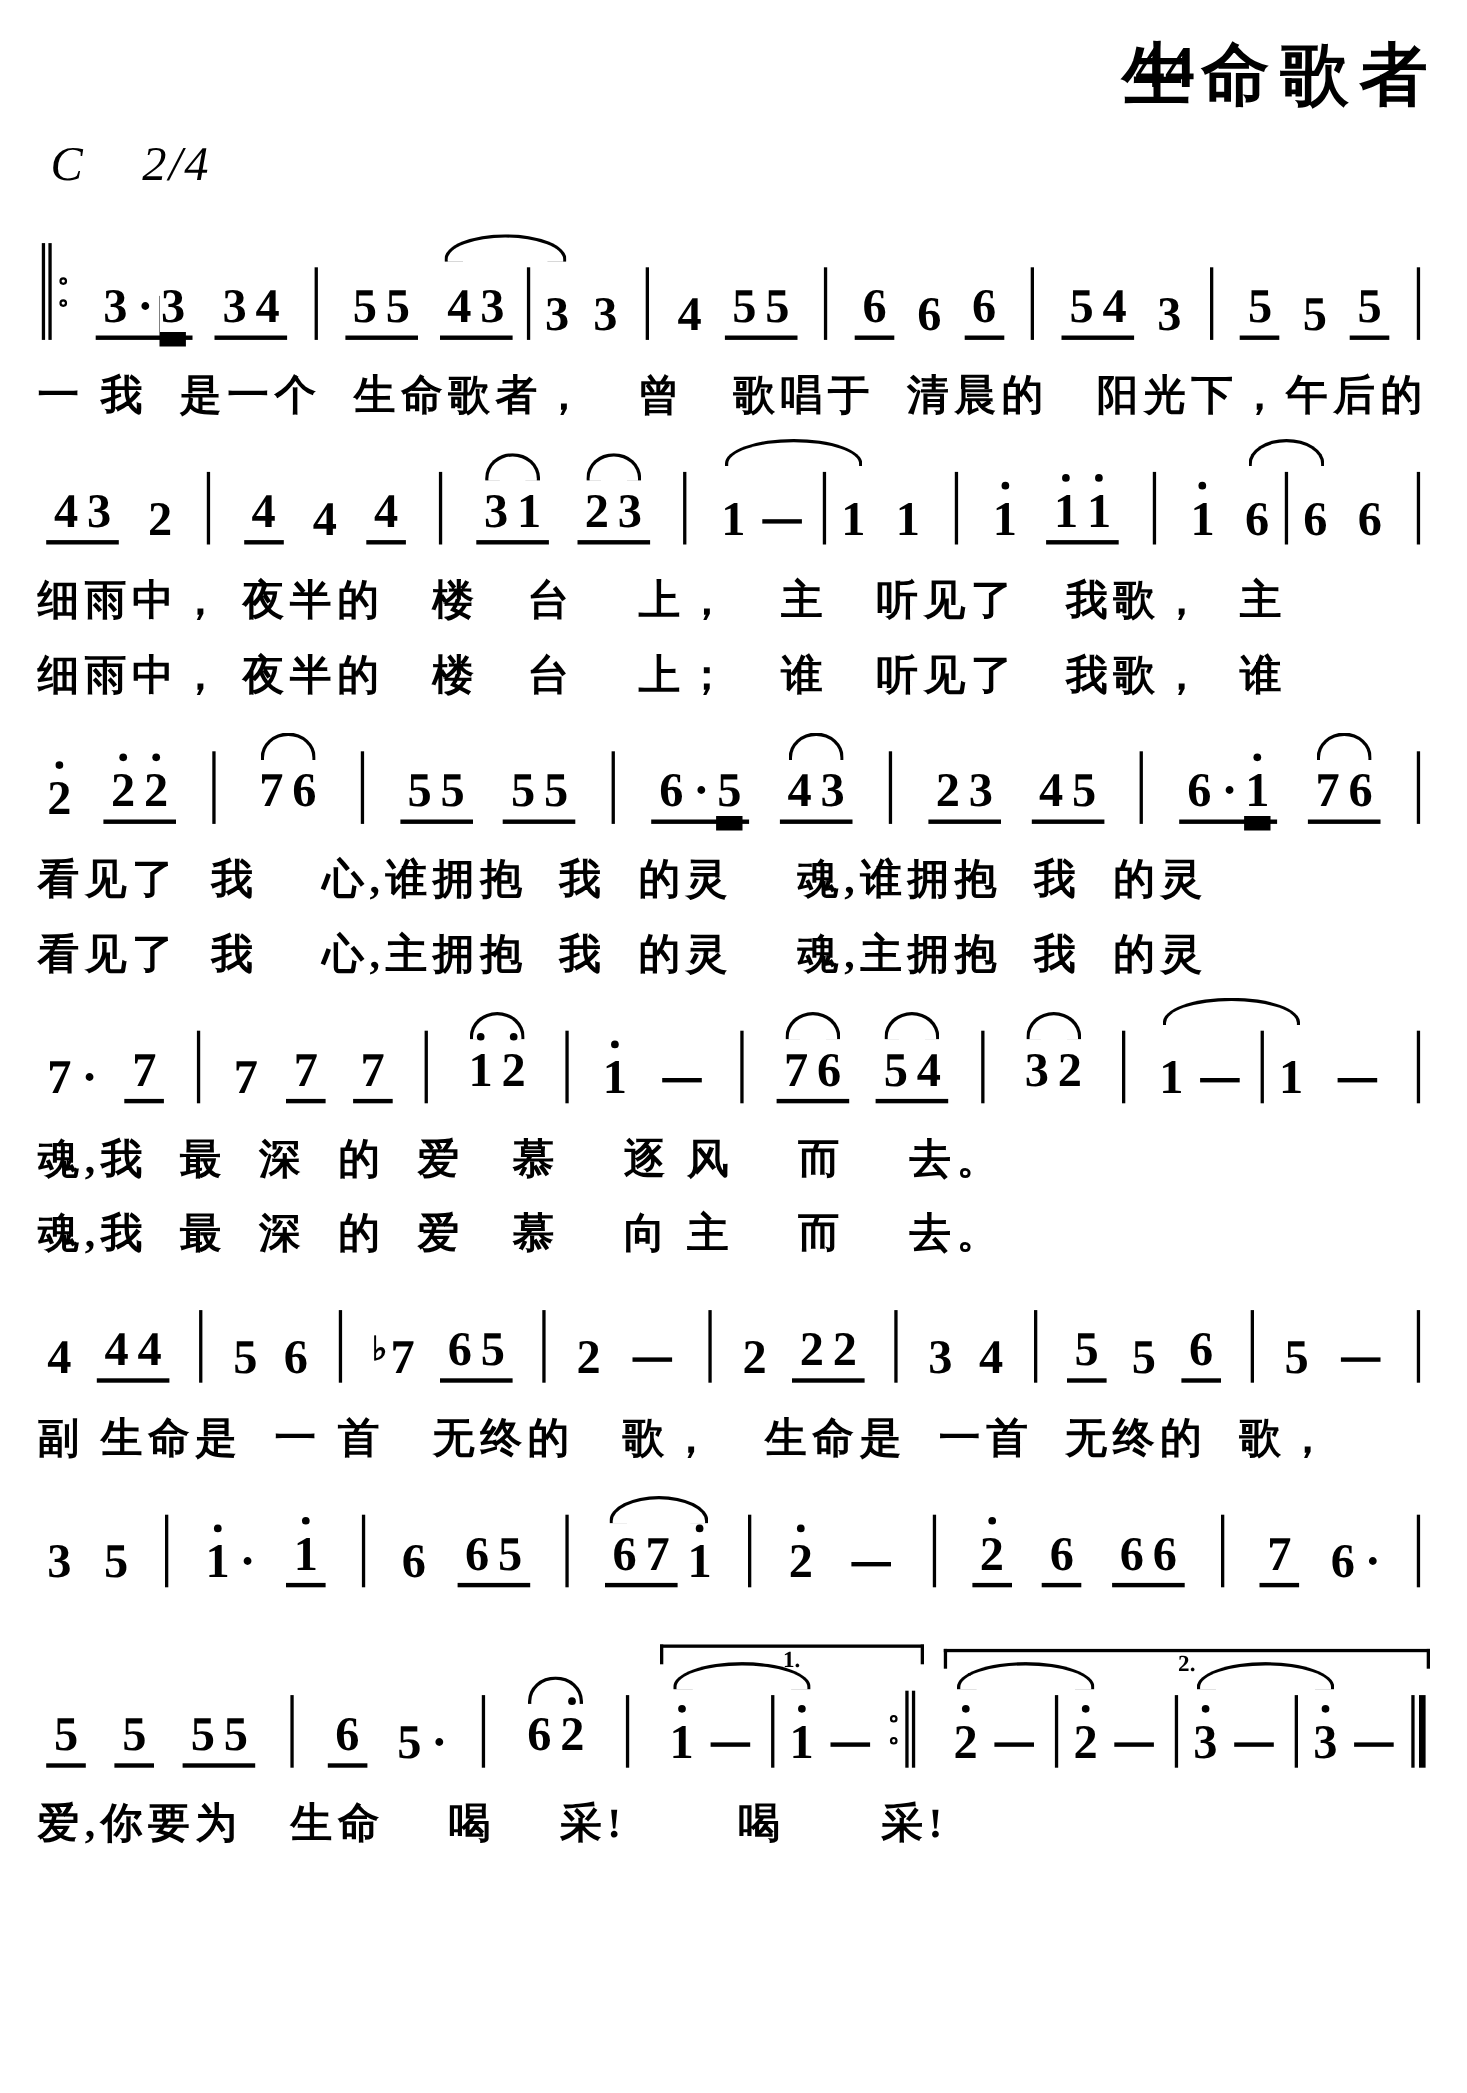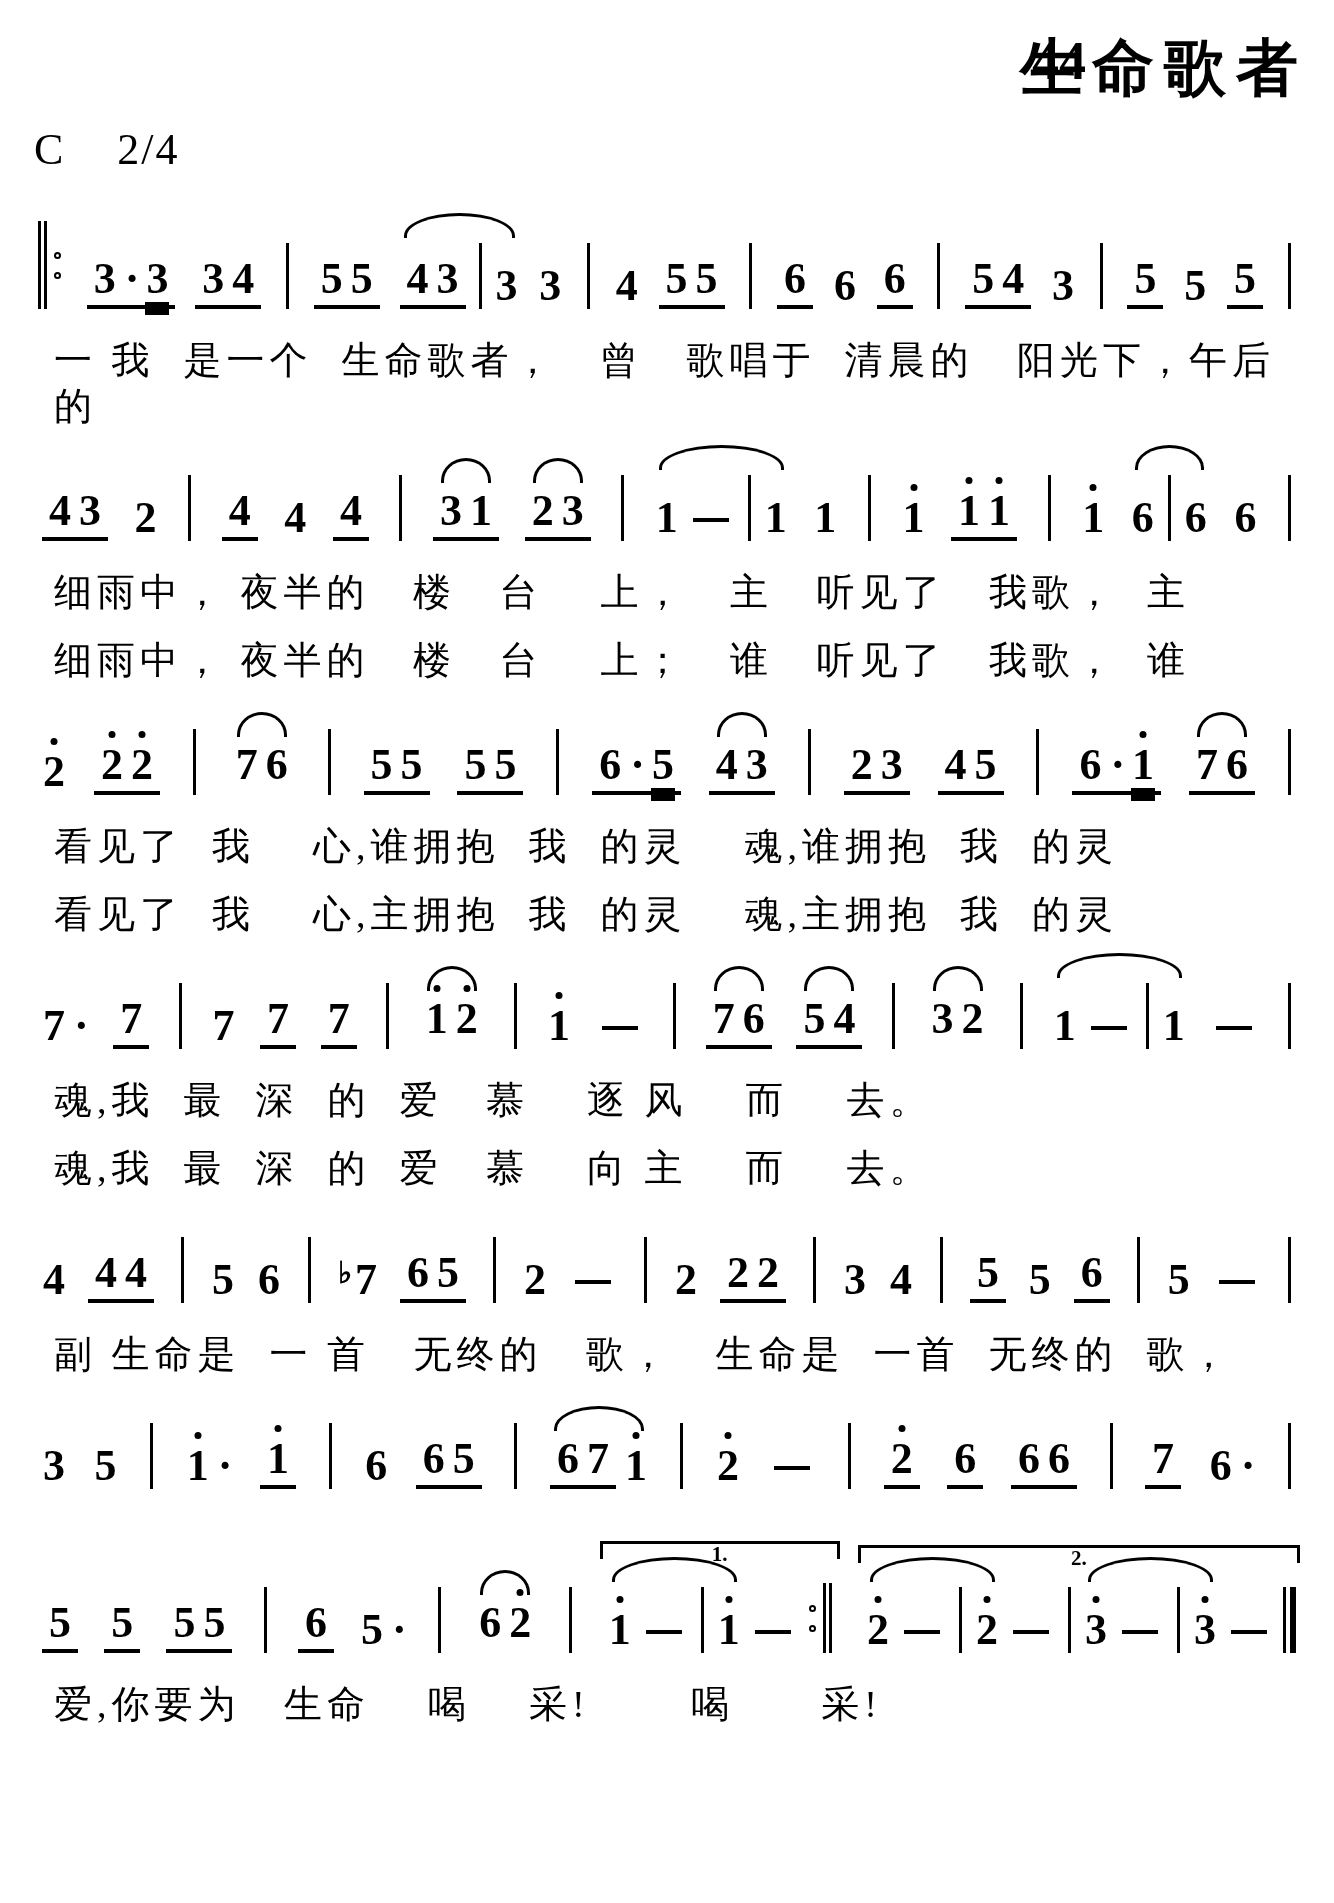--- a/index.html
+++ b/index.html
@@ -5,21 +5,21 @@
   html,body{margin:0;padding:0;background:#fff;}
   body{width:1334px;height:1903px;position:relative;color:#000;
        font-family:"Liberation Serif",serif;overflow:hidden;}
   .sheet{padding:18px 26px 0 30px;}
 
   
   .hdr{position:relative;height:100px;}
   .title{position:absolute;left:0;right:0;text-align:right;top:8px;
          font-size:62px;font-weight:700;letter-spacing:10px;}
   .pageno{position:absolute;right:222px;top:12px;font-size:54px;font-weight:700;}
-  .keyrow{font-size:44px;margin:6px 0 0 4px;letter-spacing:2px;}
+  .keyrow{font-size:44px;margin:6px 0 0 16px;letter-spacing:2px;font-style:italic;}
   .keyrow .meter{margin-left:52px;}
 
   
   .sys{display:flex;justify-content:space-between;align-items:flex-end;
        padding:46px 8px 6px 8px;min-height:110px;box-sizing:border-box;}
   .sys *{box-sizing:border-box;}
 
   
   .nt{display:inline-flex;align-items:flex-end;margin:0 4px;position:relative;}
   .d{font:700 44px "Liberation Serif",serif;line-height:46px;position:relative;padding:0 1px;}
@@ -55,22 +55,22 @@
   .fin .t1{width:3px;margin-right:4px;}
   .fin .t2{width:6px;}
 
   .vt{position:relative;display:inline-flex;align-items:flex-end;padding:42px 4px 0 4px;}
   .vt::before{content:"";position:absolute;left:0;right:0;top:0;height:15px;
      border:3px solid #000;border-bottom:none;}
   .vt .lb{position:absolute;top:1px;left:0;right:0;text-align:center;
      font:700 21px "Liberation Serif",serif;}
 
   
-  .lyr{font-size:38px;line-height:46px;margin:22px 0 0 24px;letter-spacing:5px;
-       white-space:pre-wrap;font-family:"Liberation Serif",serif;}
+  .lyr{font-size:38px;line-height:46px;margin:22px 0 0 4px;letter-spacing:5px;
+       white-space:pre-wrap;font-family:"Liberation Serif",serif;font-weight:bold;}
 </style>
 </head>
 <body>
 
 <div class="sheet">
   <div class="hdr">
     <div class="title">生命歌者</div>
     <div class="pageno">44</div>
   </div>
   <div class="keyrow"><span>C</span><span class="meter">2/4</span></div>

